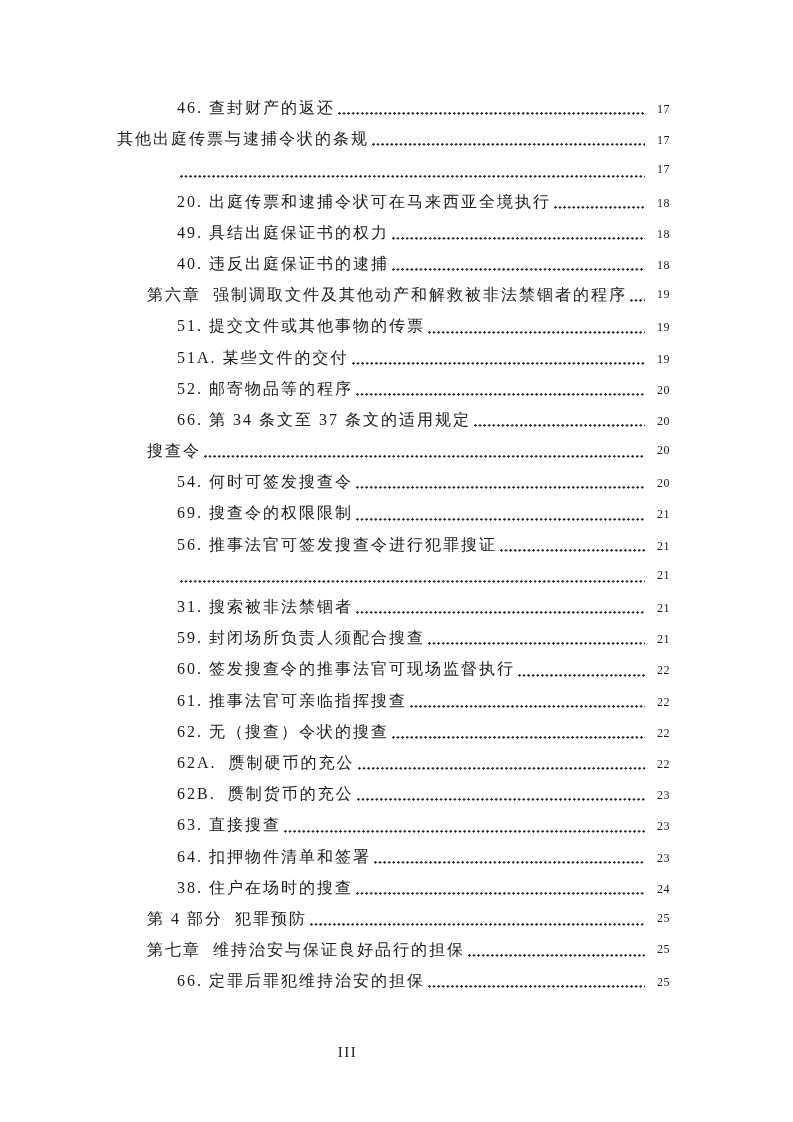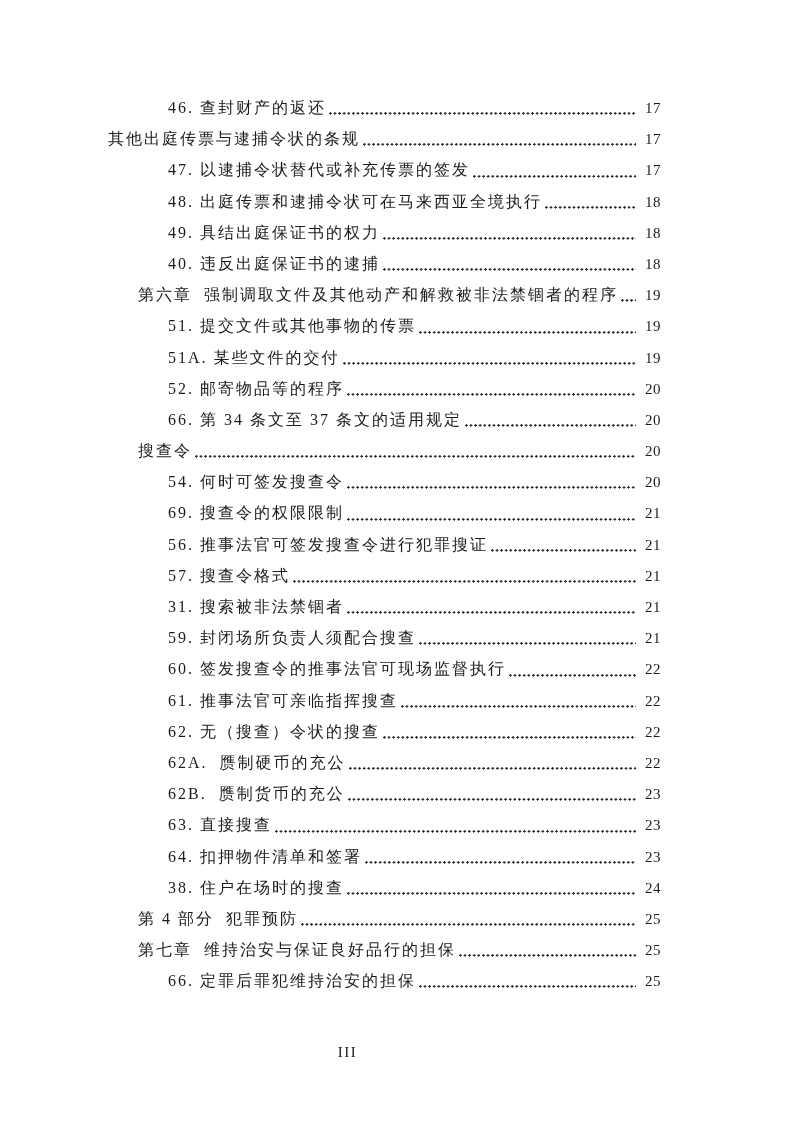--- a/index.html
+++ b/index.html
@@ -17,53 +17,53 @@
   }
   .page {
     position: absolute;
     top: 0; left: 0;
     width: 793px;
     height: 1122px;
     background: #ffffff;
   }
   .toc {
     position: absolute;
-    left: 108px;
+    left: 117px;
     top: 92px;
     width: 553px;
   }
   .row {
     display: flex;
     align-items: baseline;
     height: 31.2px;
     line-height: 31.2px;
     font-size: 16px;
   }
   .row .title {
     letter-spacing: 2px;
     white-space: pre;
     flex: 0 0 auto;
   }
-  .row.indent-1 { padding-left: 30px; }
+  .row.indent-1 { padding-left: 30px; align-items: center; }
   .row.indent-2 { padding-left: 60px; }
   .leader {
     flex: 1 1 auto;
     align-self: flex-end;
     height: 3px;
     margin: 0 5px 8px 3px;
     background-image: radial-gradient(circle at 1.4px 1.4px, #2a2a2a 1.05px, transparent 1.35px);
     background-size: 4.6px 3px;
     background-repeat: repeat-x;
     background-position: left bottom;
   }
   .pagenum {
     flex: 0 0 auto;
     min-width: 20px;
     text-align: right;
-    font-size: 15px;
+    font-size: 12px;
     letter-spacing: 0.5px;
   }
   .footer {
     position: absolute;
     left: 0;
     top: 1044px;
     width: 695px;
     text-align: center;
     font-size: 15px;
     letter-spacing: 1.5px;
@@ -78,26 +78,25 @@
     <span class="title">46. 查封财产的返还</span>
     <span class="leader"></span>
     <span class="pagenum">17</span>
   </div>
       <div class="row indent-0">
     <span class="title">其他出庭传票与逮捕令状的条规</span>
     <span class="leader"></span>
     <span class="pagenum">17</span>
   </div>
       <div class="row indent-2">
-    <span class="title">47. 以逮捕令状替代或补充传票的签发</span>
     <span class="leader"></span>
     <span class="pagenum">17</span>
   </div>
       <div class="row indent-2">
-    <span class="title">48. 出庭传票和逮捕令状可在马来西亚全境执行</span>
+    <span class="title">20. 出庭传票和逮捕令状可在马来西亚全境执行</span>
     <span class="leader"></span>
     <span class="pagenum">18</span>
   </div>
       <div class="row indent-2">
     <span class="title">49. 具结出庭保证书的权力</span>
     <span class="leader"></span>
     <span class="pagenum">18</span>
   </div>
       <div class="row indent-2">
     <span class="title">40. 违反出庭保证书的逮捕</span>
@@ -143,21 +142,20 @@
     <span class="title">69. 搜查令的权限限制</span>
     <span class="leader"></span>
     <span class="pagenum">21</span>
   </div>
       <div class="row indent-2">
     <span class="title">56. 推事法官可签发搜查令进行犯罪搜证</span>
     <span class="leader"></span>
     <span class="pagenum">21</span>
   </div>
       <div class="row indent-2">
-    <span class="title">57. 搜查令格式</span>
     <span class="leader"></span>
     <span class="pagenum">21</span>
   </div>
       <div class="row indent-2">
     <span class="title">31. 搜索被非法禁锢者</span>
     <span class="leader"></span>
     <span class="pagenum">21</span>
   </div>
       <div class="row indent-2">
     <span class="title">59. 封闭场所负责人须配合搜查</span>

